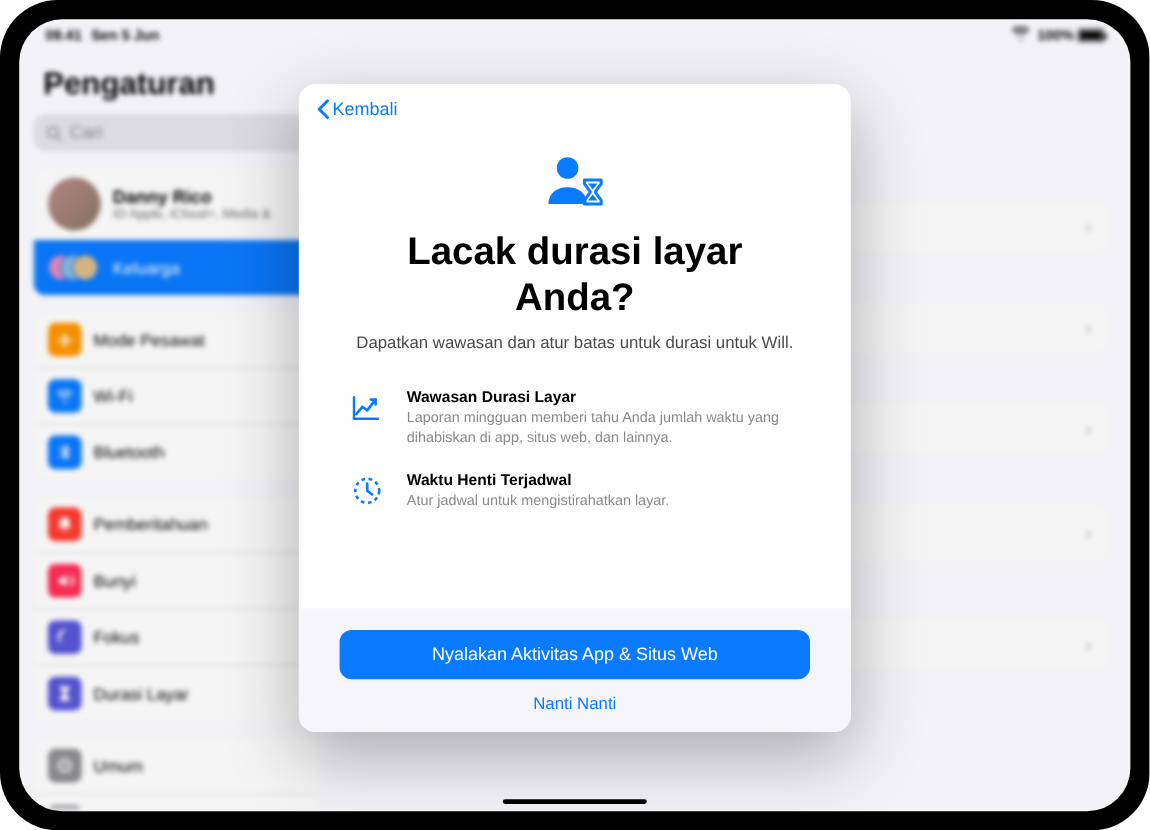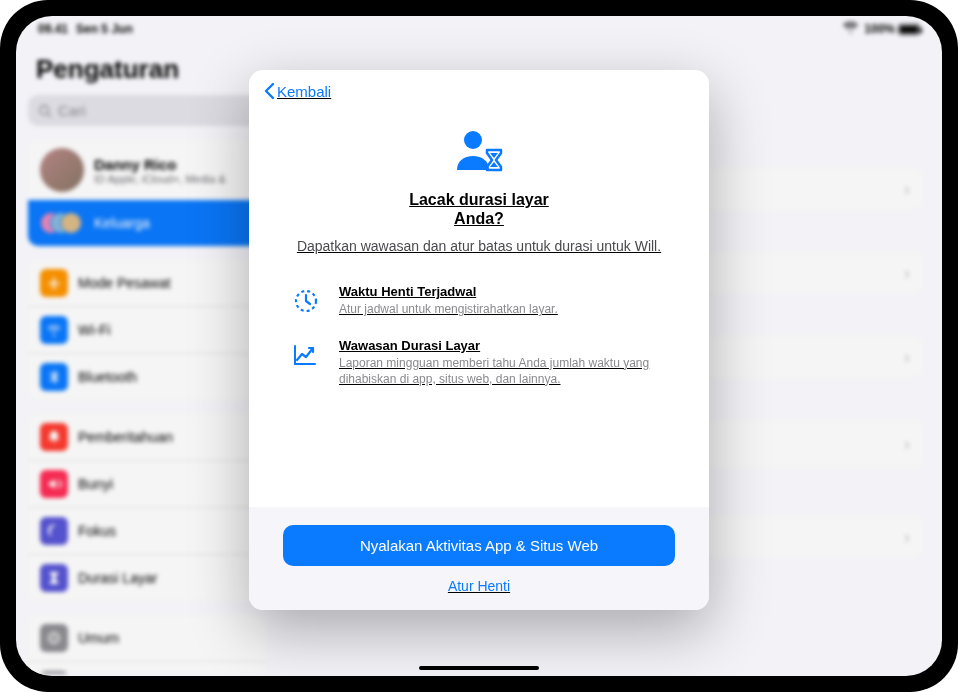--- a/index.html
+++ b/index.html
@@ -28,26 +28,26 @@
     .avatar { width:44px; height:44px; border-radius:50%; background:linear-gradient(135deg,#b88,#876); flex-shrink:0; }
     .profile .name { font-size:15px; font-weight:600; color:#000; }
     .profile .sub { font-size:11px; color:#6b6b70; }
     .family-avatars { width:44px; height:28px; position:relative; }
     .family-avatars span { width:22px; height:22px; border-radius:50%; position:absolute; border:1.5px solid #0a7aff; top:3px; }
     .fa1{ left:0; background:#e8b; } .fa2{ left:10px; background:#8bd; } .fa3{ left:20px; background:#db8; }
     .detail { flex:1; padding:10px 18px; overflow:hidden; }
     .detail-row-plain { background:#fff; border-radius:10px; margin-bottom:16px; display:flex; align-items:center; justify-content:space-between; padding:12px 14px; font-size:15px; color:#000; }
     .chev { color:#c5c5c9; font-size:18px; }
     .modal-backdrop { position:absolute; inset:0; display:flex; align-items:center; justify-content:center; }
-    .modal { width:460px; height:540px; background:#fff; border-radius:14px; box-shadow:0 20px 60px rgba(0,0,0,0.3); display:flex; flex-direction:column; overflow:hidden; position:relative; top:-6px;text-decoration:underline; }
+    .modal { width:460px; height:540px; background:#fff; border-radius:14px; box-shadow:0 20px 60px rgba(0,0,0,0.3); display:flex; flex-direction:column; overflow:hidden; position:relative; top:-6px; }
     .modal-header { padding:12px 14px 0; }
     .back { display:flex; align-items:center; gap:2px; color:#0a7aff; font-size:15px; font-weight:500; }
     .modal-body { flex:1; padding:18px 34px 0; text-align:center; display:flex; flex-direction:column; }
     .hero-icon { margin:10px auto 16px; width:56px; height:46px; }
-    .modal-body h2 { font-size:16px; font-weight:700; line-height:1.2; color:#000; }
+    .modal-body h2 { font-size:32px; font-weight:700; line-height:1.2; color:#000; }
     .modal-body .sub { font-size:14px; color:#4a4a4e; margin-top:10px; }
     .features { margin-top:30px; text-align:left; }
     .feat { display:flex; gap:16px; margin-bottom:20px; padding:0 6px; }
     .feat-icon { width:34px; flex-shrink:0; display:flex; align-items:flex-start; justify-content:center; padding-top:2px; }
     .feat h4 { font-size:13px; font-weight:600; color:#000; margin-bottom:2px; }
     .feat p { font-size:12px; color:#8a8a8e; line-height:1.35; }
     .modal-footer { background:#f6f6fa; padding:18px 34px 16px; text-align:center; }
     .primary-btn { background:#0a7aff; color:#fff; border:none; border-radius:10px; padding:12px 12px; font-size:15px; font-weight:500; width:100%; }
     .secondary-link { display:block; margin-top:12px; color:#0a7aff; font-size:14px; font-weight:500; }
     .home-indicator { position:absolute; bottom:6px; left:50%; transform:translateX(-50%); width:120px; height:4px; background:#000; border-radius:3px; }
@@ -251,47 +251,47 @@
           <h2>
             <span>Lacak durasi layar</span><br>
             <span>Anda?</span>
           </h2>
           <div class="sub">Dapatkan wawasan dan atur batas untuk durasi untuk Will.</div>
 
           <div class="features">
             <div class="feat">
               <div class="feat-icon">
                 <svg width="30" height="30" viewBox="0 0 30 30">
-                    <circle cx="15" cy="15" r="10" fill="none" stroke="#0a7aff" stroke-width="2.2" stroke-dasharray="3 3"></circle>
-                    <path d="M15 9v6l4 3" stroke="#0a7aff" stroke-width="2.2" fill="none" stroke-linecap="round" stroke-linejoin="round"></path>
-                  </svg>
-              </div>
-              <div>
-                <h4>Waktu Henti Terjadwal</h4>
-                <p>Atur jadwal untuk mengistirahatkan layar.</p>
-              </div>
-            </div>
-            <div class="feat">
-              <div class="feat-icon">
-                <svg width="30" height="30" viewBox="0 0 30 30">
                     <path d="M4 24V6" stroke="#0a7aff" stroke-width="2" stroke-linecap="round"></path>
                     <path d="M4 24h20" stroke="#0a7aff" stroke-width="2" stroke-linecap="round"></path>
                     <path d="M6 20l5-6 4 3 7-9" stroke="#0a7aff" stroke-width="2.2" fill="none" stroke-linecap="round" stroke-linejoin="round"></path>
                     <path d="M18 8h4v4" stroke="#0a7aff" stroke-width="2.2" fill="none" stroke-linecap="round" stroke-linejoin="round"></path>
                   </svg>
               </div>
               <div>
                 <h4>Wawasan Durasi Layar</h4>
                 <p>Laporan mingguan memberi tahu Anda jumlah waktu yang dihabiskan di app, situs web, dan lainnya.</p>
               </div>
             </div>
+            <div class="feat">
+              <div class="feat-icon">
+                <svg width="30" height="30" viewBox="0 0 30 30">
+                    <circle cx="15" cy="15" r="10" fill="none" stroke="#0a7aff" stroke-width="2.2" stroke-dasharray="3 3"></circle>
+                    <path d="M15 9v6l4 3" stroke="#0a7aff" stroke-width="2.2" fill="none" stroke-linecap="round" stroke-linejoin="round"></path>
+                  </svg>
+              </div>
+              <div>
+                <h4>Waktu Henti Terjadwal</h4>
+                <p>Atur jadwal untuk mengistirahatkan layar.</p>
+              </div>
+            </div>
           </div>
         </div>
         <div class="modal-footer">
           <button class="primary-btn">Nyalakan Aktivitas App &amp; Situs Web</button>
-          <a class="secondary-link">Atur Henti</a>
+          <a class="secondary-link">Nanti Nanti</a>
         </div>
       </div>
     </div>
 
     <div class="home-indicator"></div>
   </div>
 </div>
 
 </body></html>

